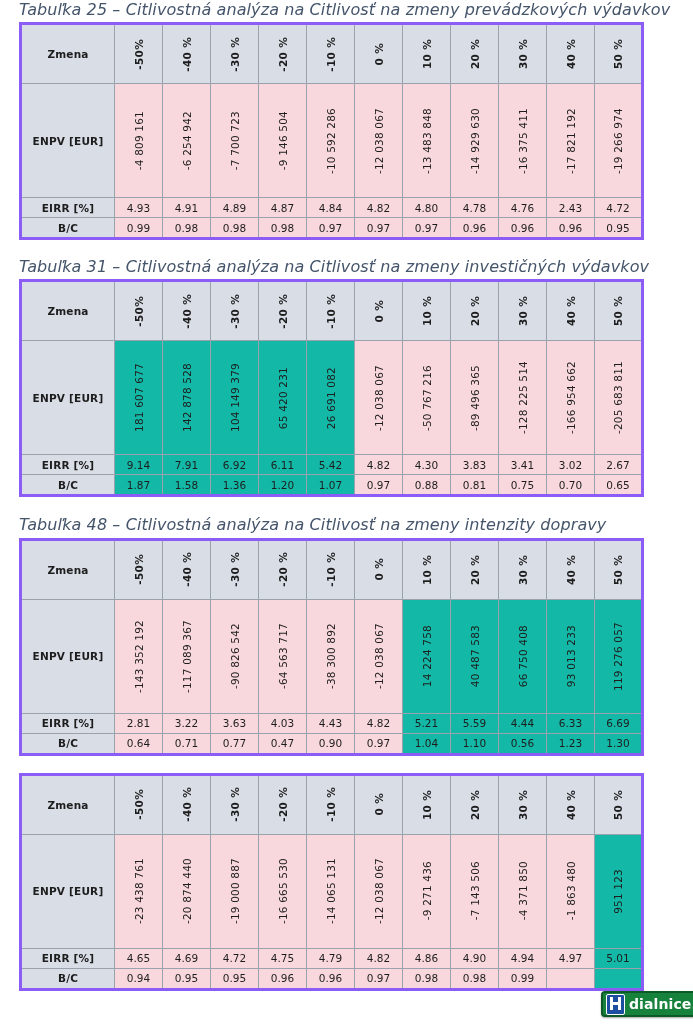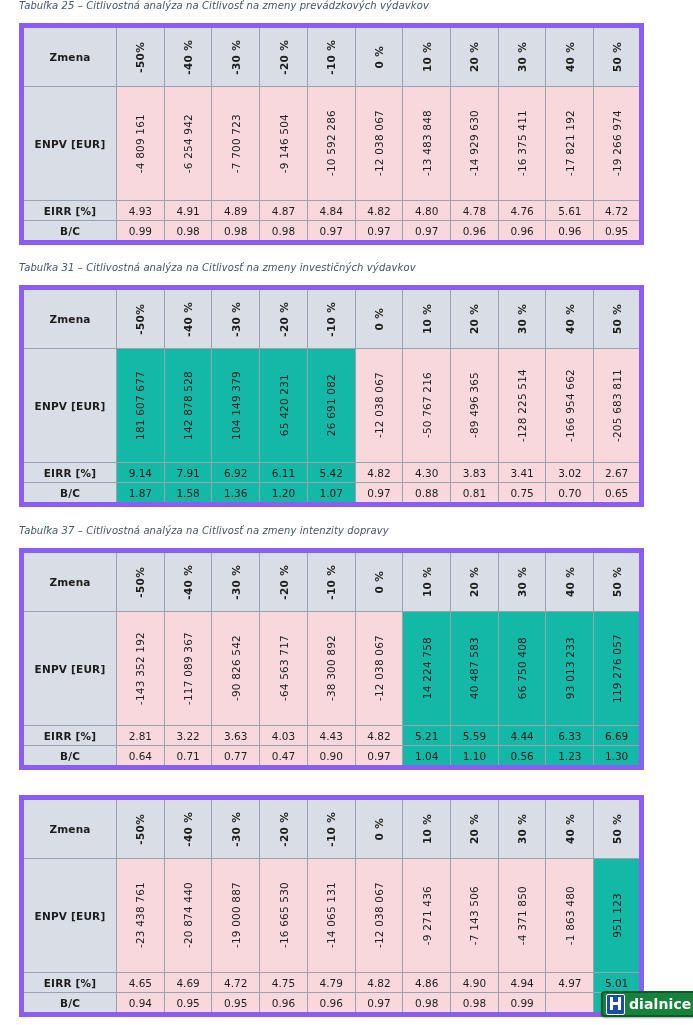--- a/index.html
+++ b/index.html
@@ -20,33 +20,32 @@
     height: 1025px;
     box-sizing: border-box;
     padding: 0 19px;
   }
   .tbl-block {
     margin: 0;
   }
   .caption {
     font-family: "DejaVu Sans", "Liberation Sans", sans-serif;
     font-style: italic;
-    font-size: 10px;
+    font-size: 16px;
     color: #44546a;
     letter-spacing: 0.1px;
     line-height: 1.2;
     padding: 0 0 3px 0;
     white-space: nowrap;
   }
   table.sens {
     border-collapse: collapse;
     table-layout: fixed;
     width: 625px;
-    border: 5px solid #8b5cf6;
-    margin-top: 8px;
+    border: 3px solid #8b5cf6;
   }
   table.sens td, table.sens th {
     border: 1px solid #9aa3ad;
     padding: 0;
     margin: 0;
     font-size: 10.5px;
     color: #1d1d1d;
     text-align: center;
     vertical-align: middle;
     background: #d8dde6;
@@ -244,21 +243,21 @@
               <td class="row-label">EIRR [%]</td>
               <td class="v neg">4.93</td>
               <td class="v neg">4.91</td>
               <td class="v neg">4.89</td>
               <td class="v neg">4.87</td>
               <td class="v neg">4.84</td>
               <td class="v neg">4.82</td>
               <td class="v neg">4.80</td>
               <td class="v neg">4.78</td>
               <td class="v neg">4.76</td>
-              <td class="v neg">5.61</td>
+              <td class="v neg">2.43</td>
               <td class="v neg">4.72</td>
             </tr>
             <tr class="small-row">
               <td class="row-label">B/C</td>
               <td class="v neg">0.99</td>
               <td class="v neg">0.98</td>
               <td class="v neg">0.98</td>
               <td class="v neg">0.98</td>
               <td class="v neg">0.97</td>
               <td class="v neg">0.97</td>
@@ -376,21 +375,21 @@
               <td class="v neg">0.81</td>
               <td class="v neg">0.75</td>
               <td class="v neg">0.70</td>
               <td class="v neg">0.65</td>
             </tr>
           </tbody>
         </table>
       </div>
       <div class="gap-b"></div>
       <div class="tbl-block">
-        <div class="caption">Tabuľka 37 – Citlivostná analýza na Citlivosť na zmeny intenzity dopravy</div>
+        <div class="caption">Tabuľka 48 – Citlivostná analýza na Citlivosť na zmeny intenzity dopravy</div>
         <table class="sens">
           <thead>
             <tr>
               <th class="col-label">Zmena</th>
               <th class="col-head">
                 <span class="rot">-50%</span>
               </th>
               <th class="col-head">
                 <span class="rot">-40 %</span>
               </th>

